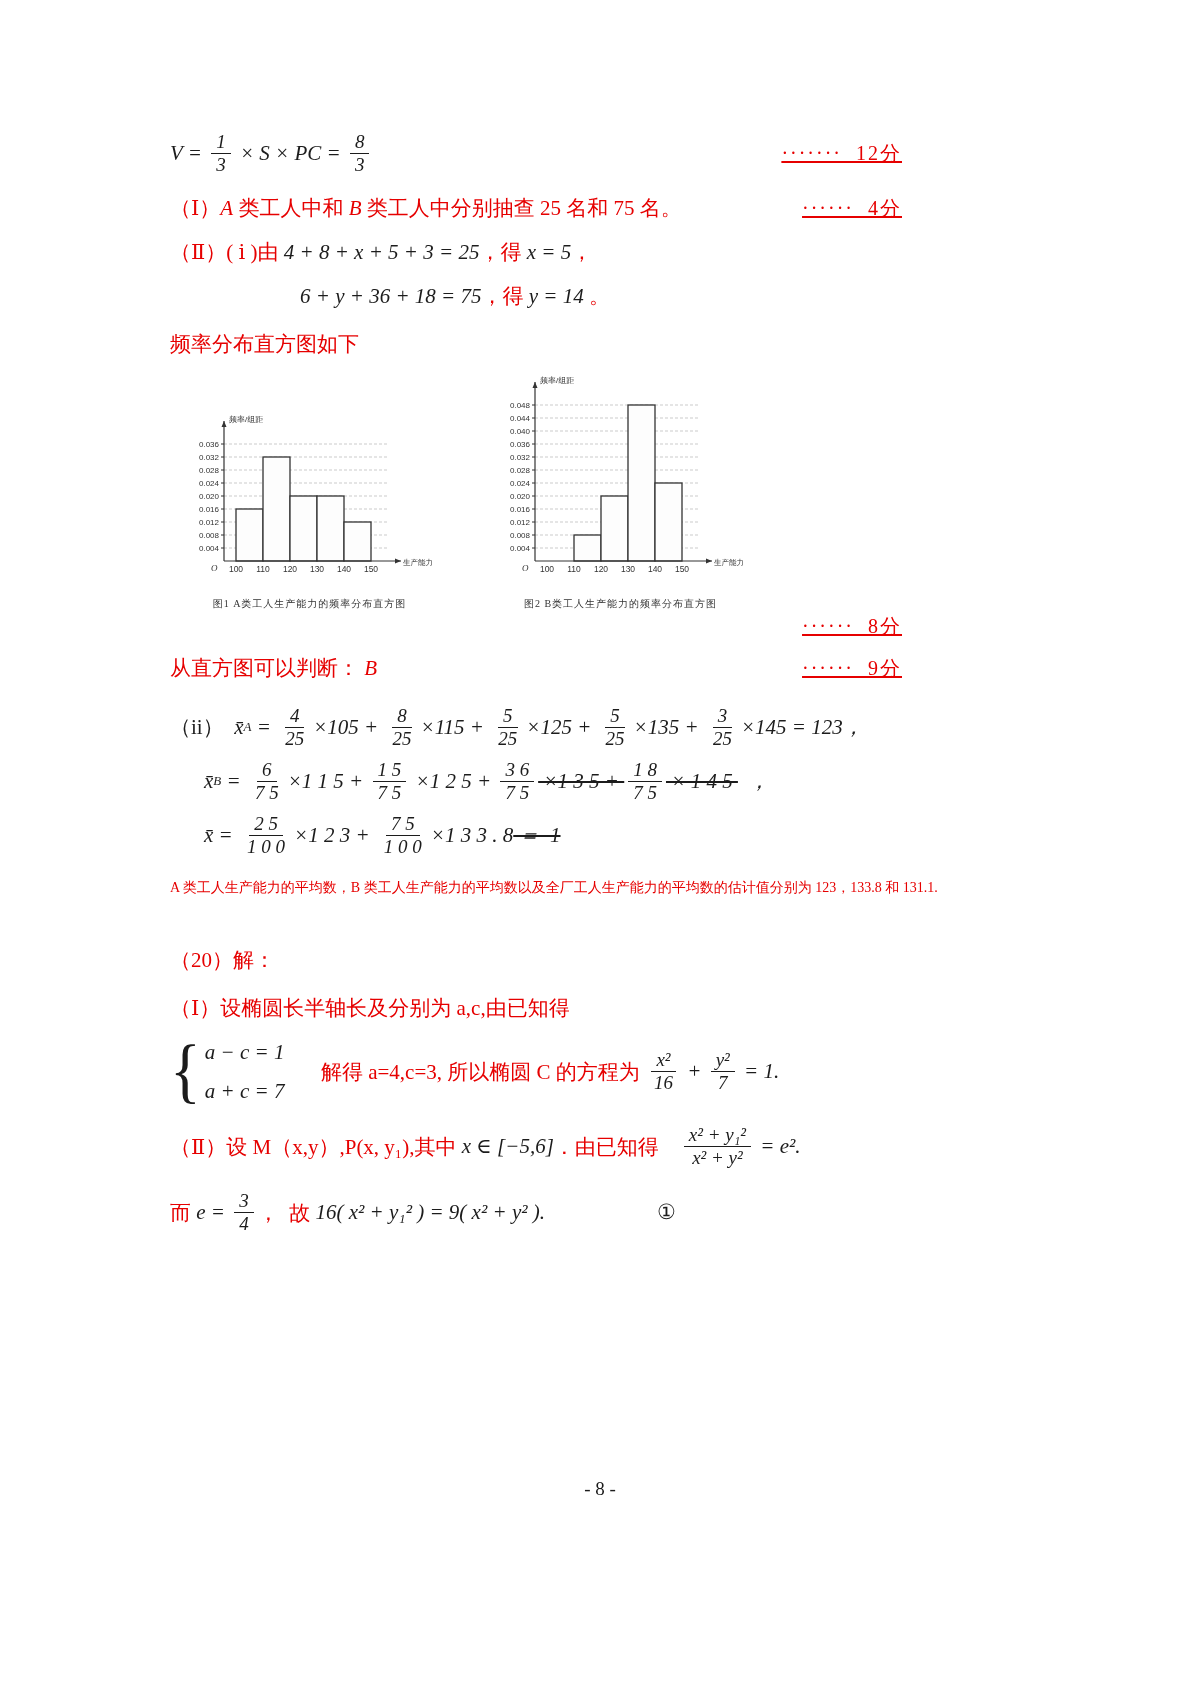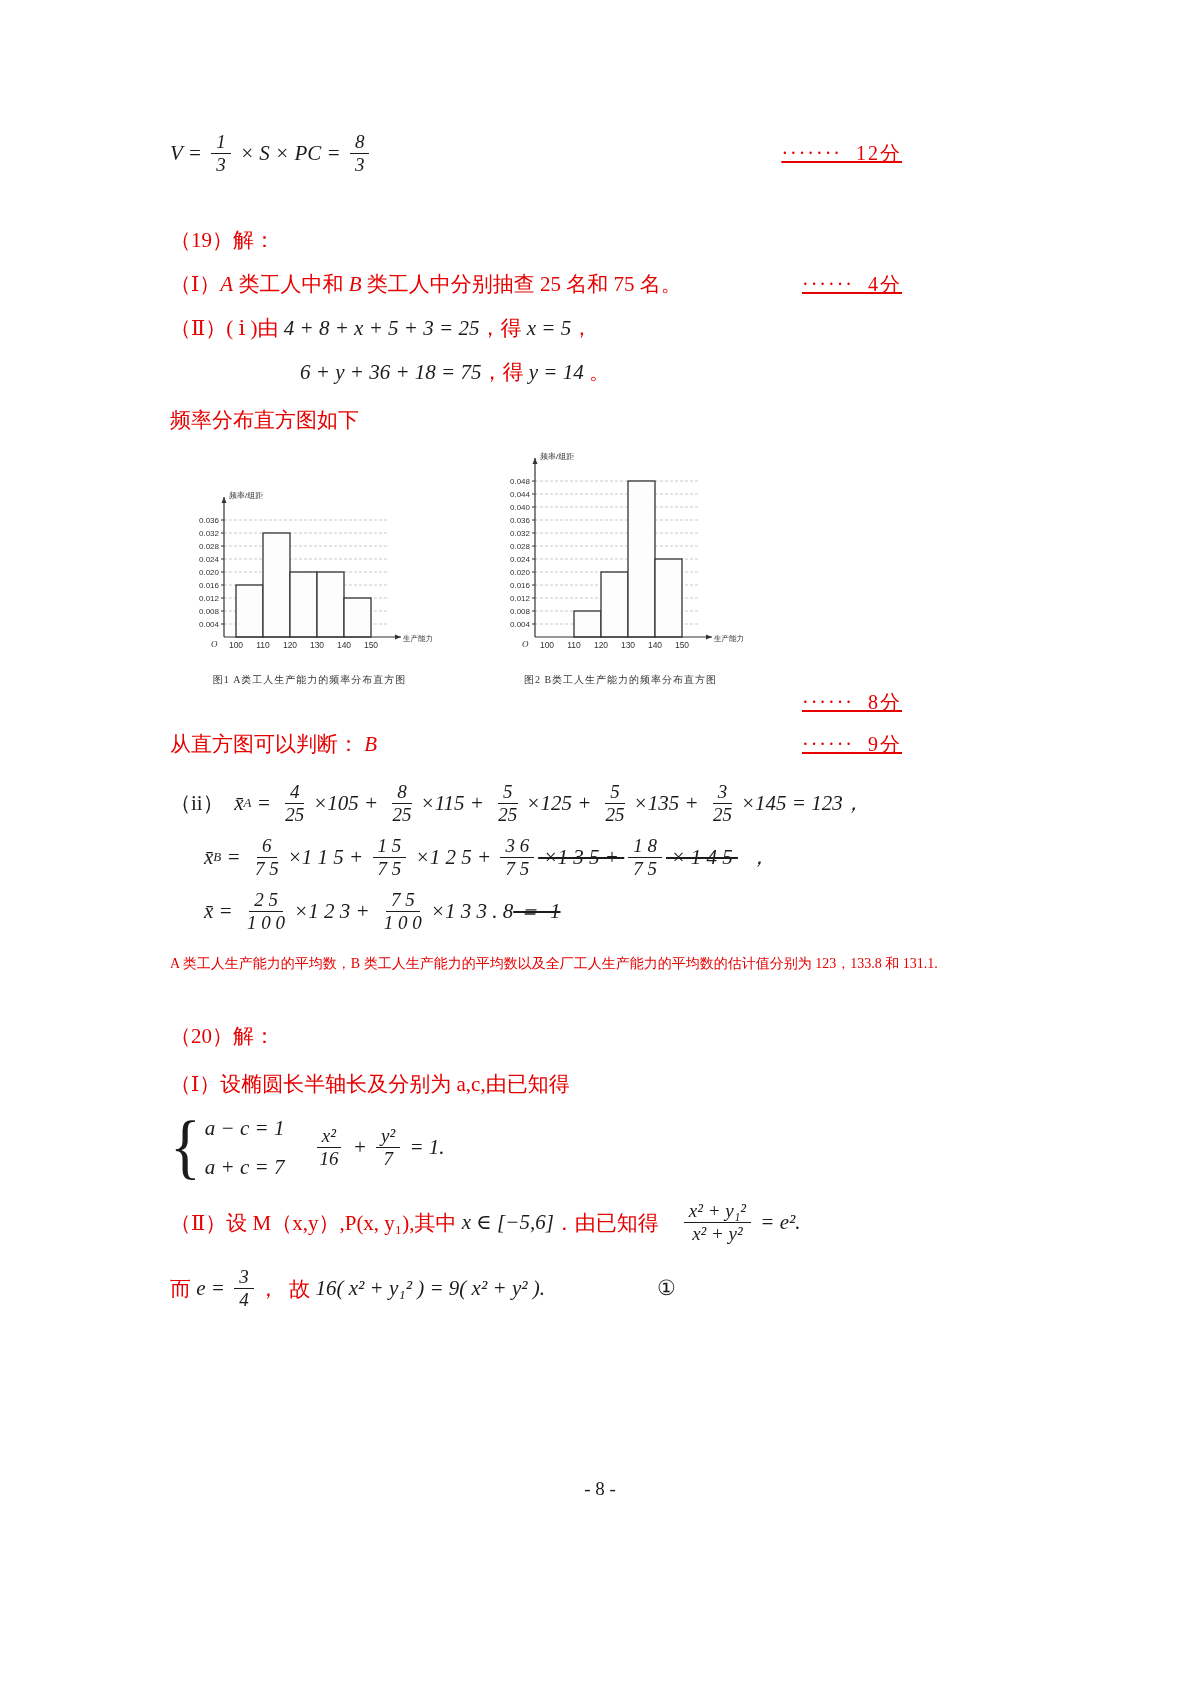--- a/index.html
+++ b/index.html
@@ -39,23 +39,20 @@
 <body>
 
 <div class="page">
   <div class="content">
 
     <div class="row frow mt-v">
       <span class="formula"><span class="it">V = </span><span class="frac"><span class="num">1</span><span class="den">3</span></span><span class="it"> × S × PC = </span><span class="frac"><span class="num">8</span><span class="den">3</span></span></span>
       <span class="score">·······  12分</span>
     </div>
 
-    <div class="row mt-19title red">
-      <span>（19）解：</span>
-    </div>
 
     <div class="row mt-sm">
       <span class="formula"><span class="red">（Ⅰ）</span><span class="red it">A</span><span class="red"> 类工人中和 </span><span class="red it">B</span><span class="red"> 类工人中分别抽查 25 名和 75 名。</span></span>
       <span class="score">······  4分</span>
     </div>
 
     <div class="row mt-sm">
       <span class="formula"><span class="red">（Ⅱ）( ⅰ )由 </span><span class="it">4 + 8 + x + 5 + 3 = 25</span><span class="red">，得 </span><span class="it">x = 5</span><span class="red">，</span></span>
     </div>
 
@@ -208,21 +205,21 @@
     <div class="row mt-md red">
       <span>（Ⅰ）设椭圆长半轴长及分别为 a,c,由已知得</span>
     </div>
 
     <div class="row frow mt-md">
       <span class="brace">{</span>
       <span class="sys-eqs">
         <span class="it">a − c = 1</span>
         <span class="it">a + c = 7</span>
       </span>
-      <span class="formula solvegap"><span class="frac"><span class="num">x²</span><span class="den">16</span></span><span class="it"> + </span><span class="frac"><span class="num">y²</span><span class="den">7</span></span><span class="it"> = 1.</span></span>
+      <span class="formula solvegap"><span class="red">  解得 a=4,c=3, 所以椭圆 C 的方程为 </span><span class="frac"><span class="num">x²</span><span class="den">16</span></span><span class="it"> + </span><span class="frac"><span class="num">y²</span><span class="den">7</span></span><span class="it"> = 1.</span></span>
     </div>
 
     <div class="row frow mt-md">
       <span class="formula"><span class="red">（Ⅱ）设 M（x,y）,P(x, y₁),其中 </span><span class="it">x ∈ [−5,6]</span><span class="red">．由已知得    </span><span class="frac"><span class="num">x² + y₁²</span><span class="den">x² + y²</span></span><span class="it"> = e².</span></span>
     </div>
 
     <div class="row frow mt-sm">
       <span class="formula"><span class="red">而 </span><span class="it">e = </span><span class="frac"><span class="num">3</span><span class="den">4</span></span><span class="red">，  故 </span><span class="it">16( x² + y₁² ) = 9( x² + y² ).</span><span class="gap1">①</span></span>
     </div>
 

